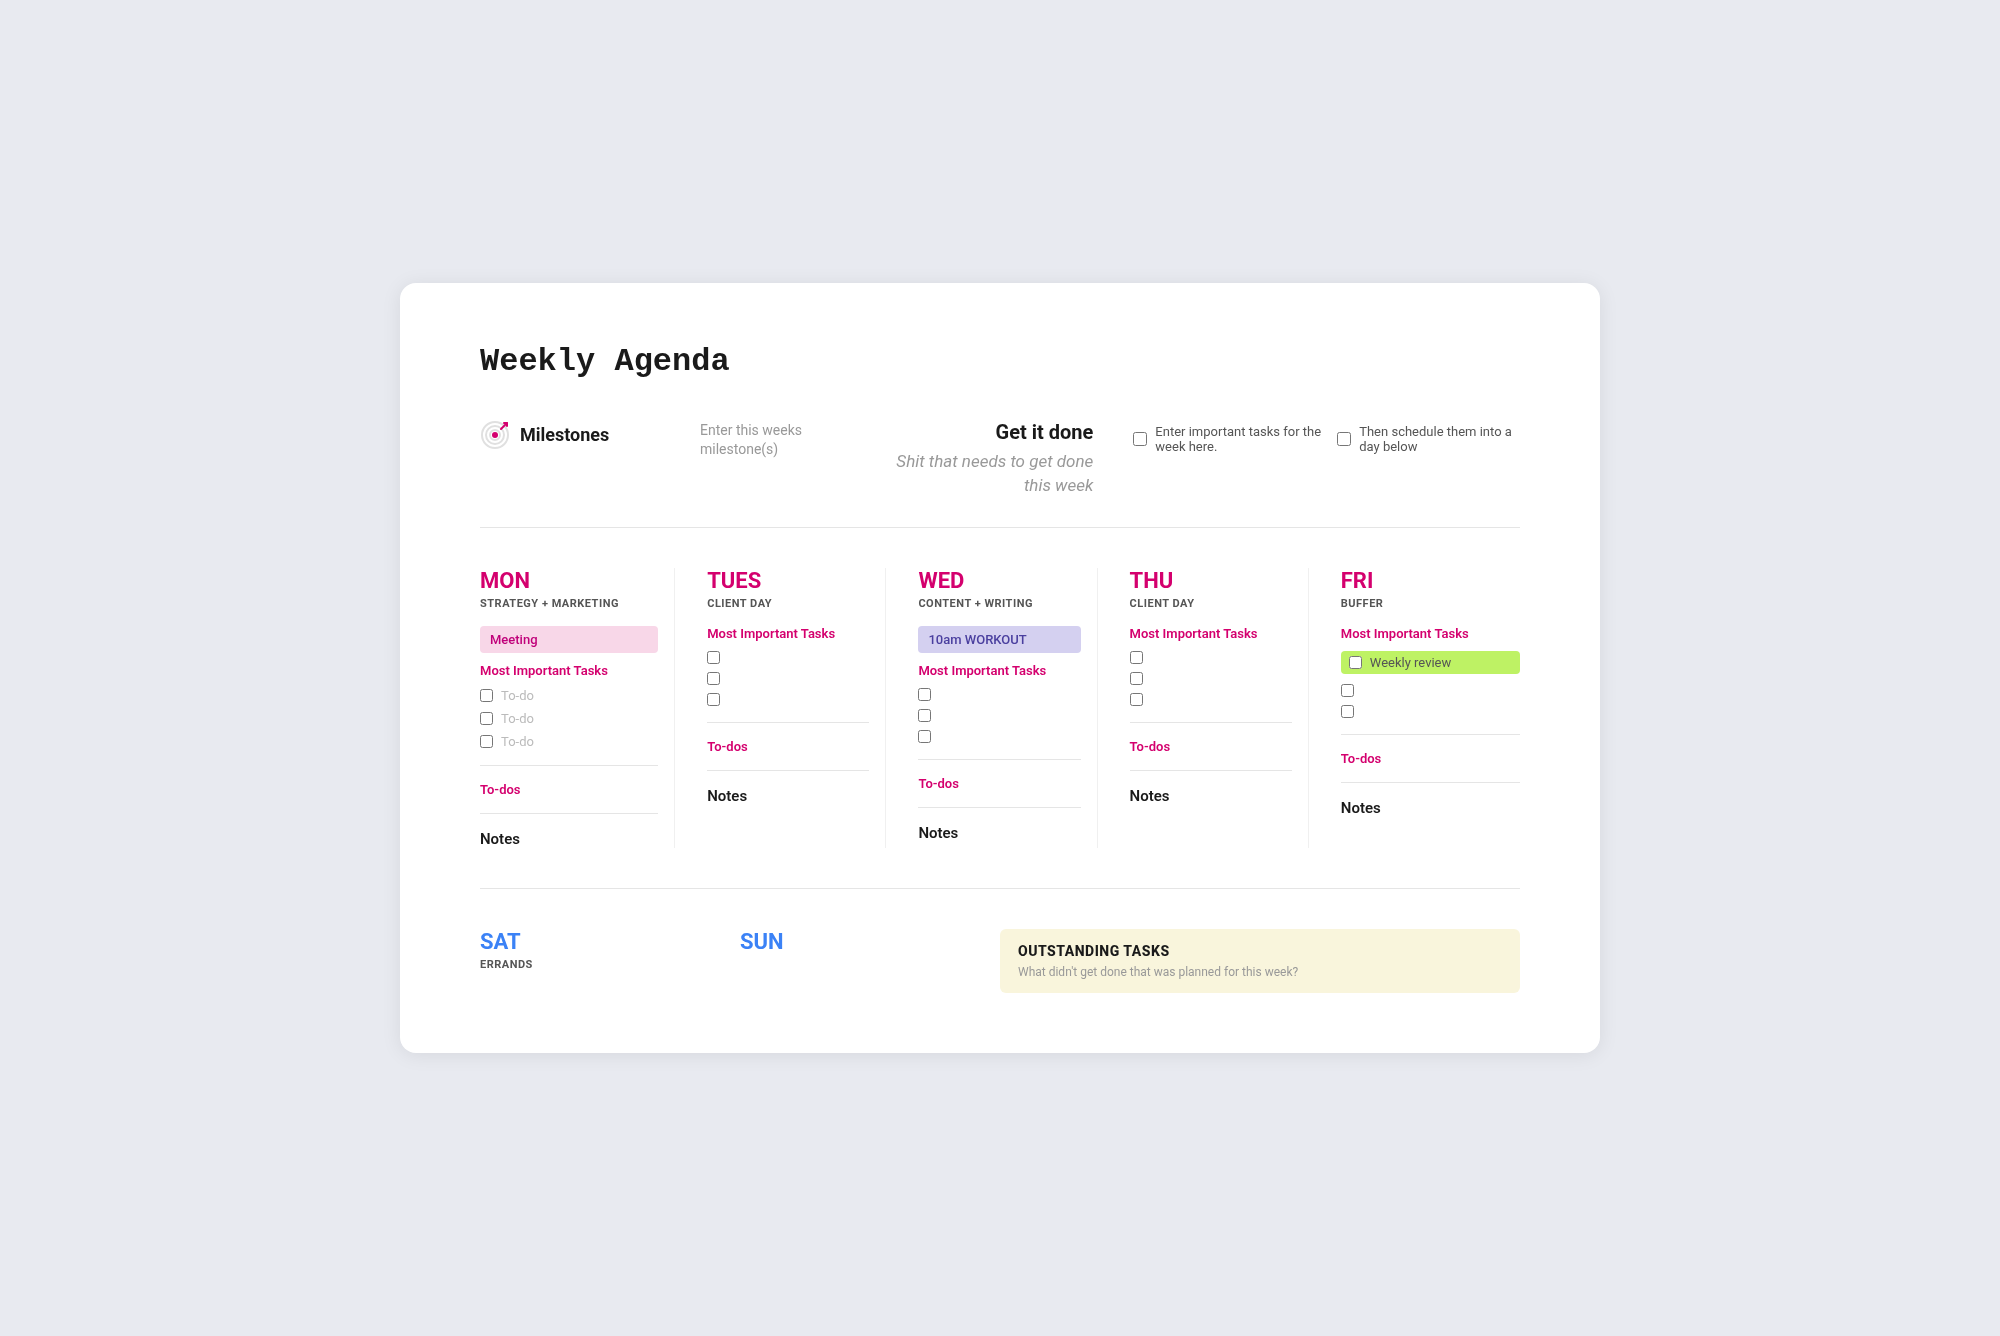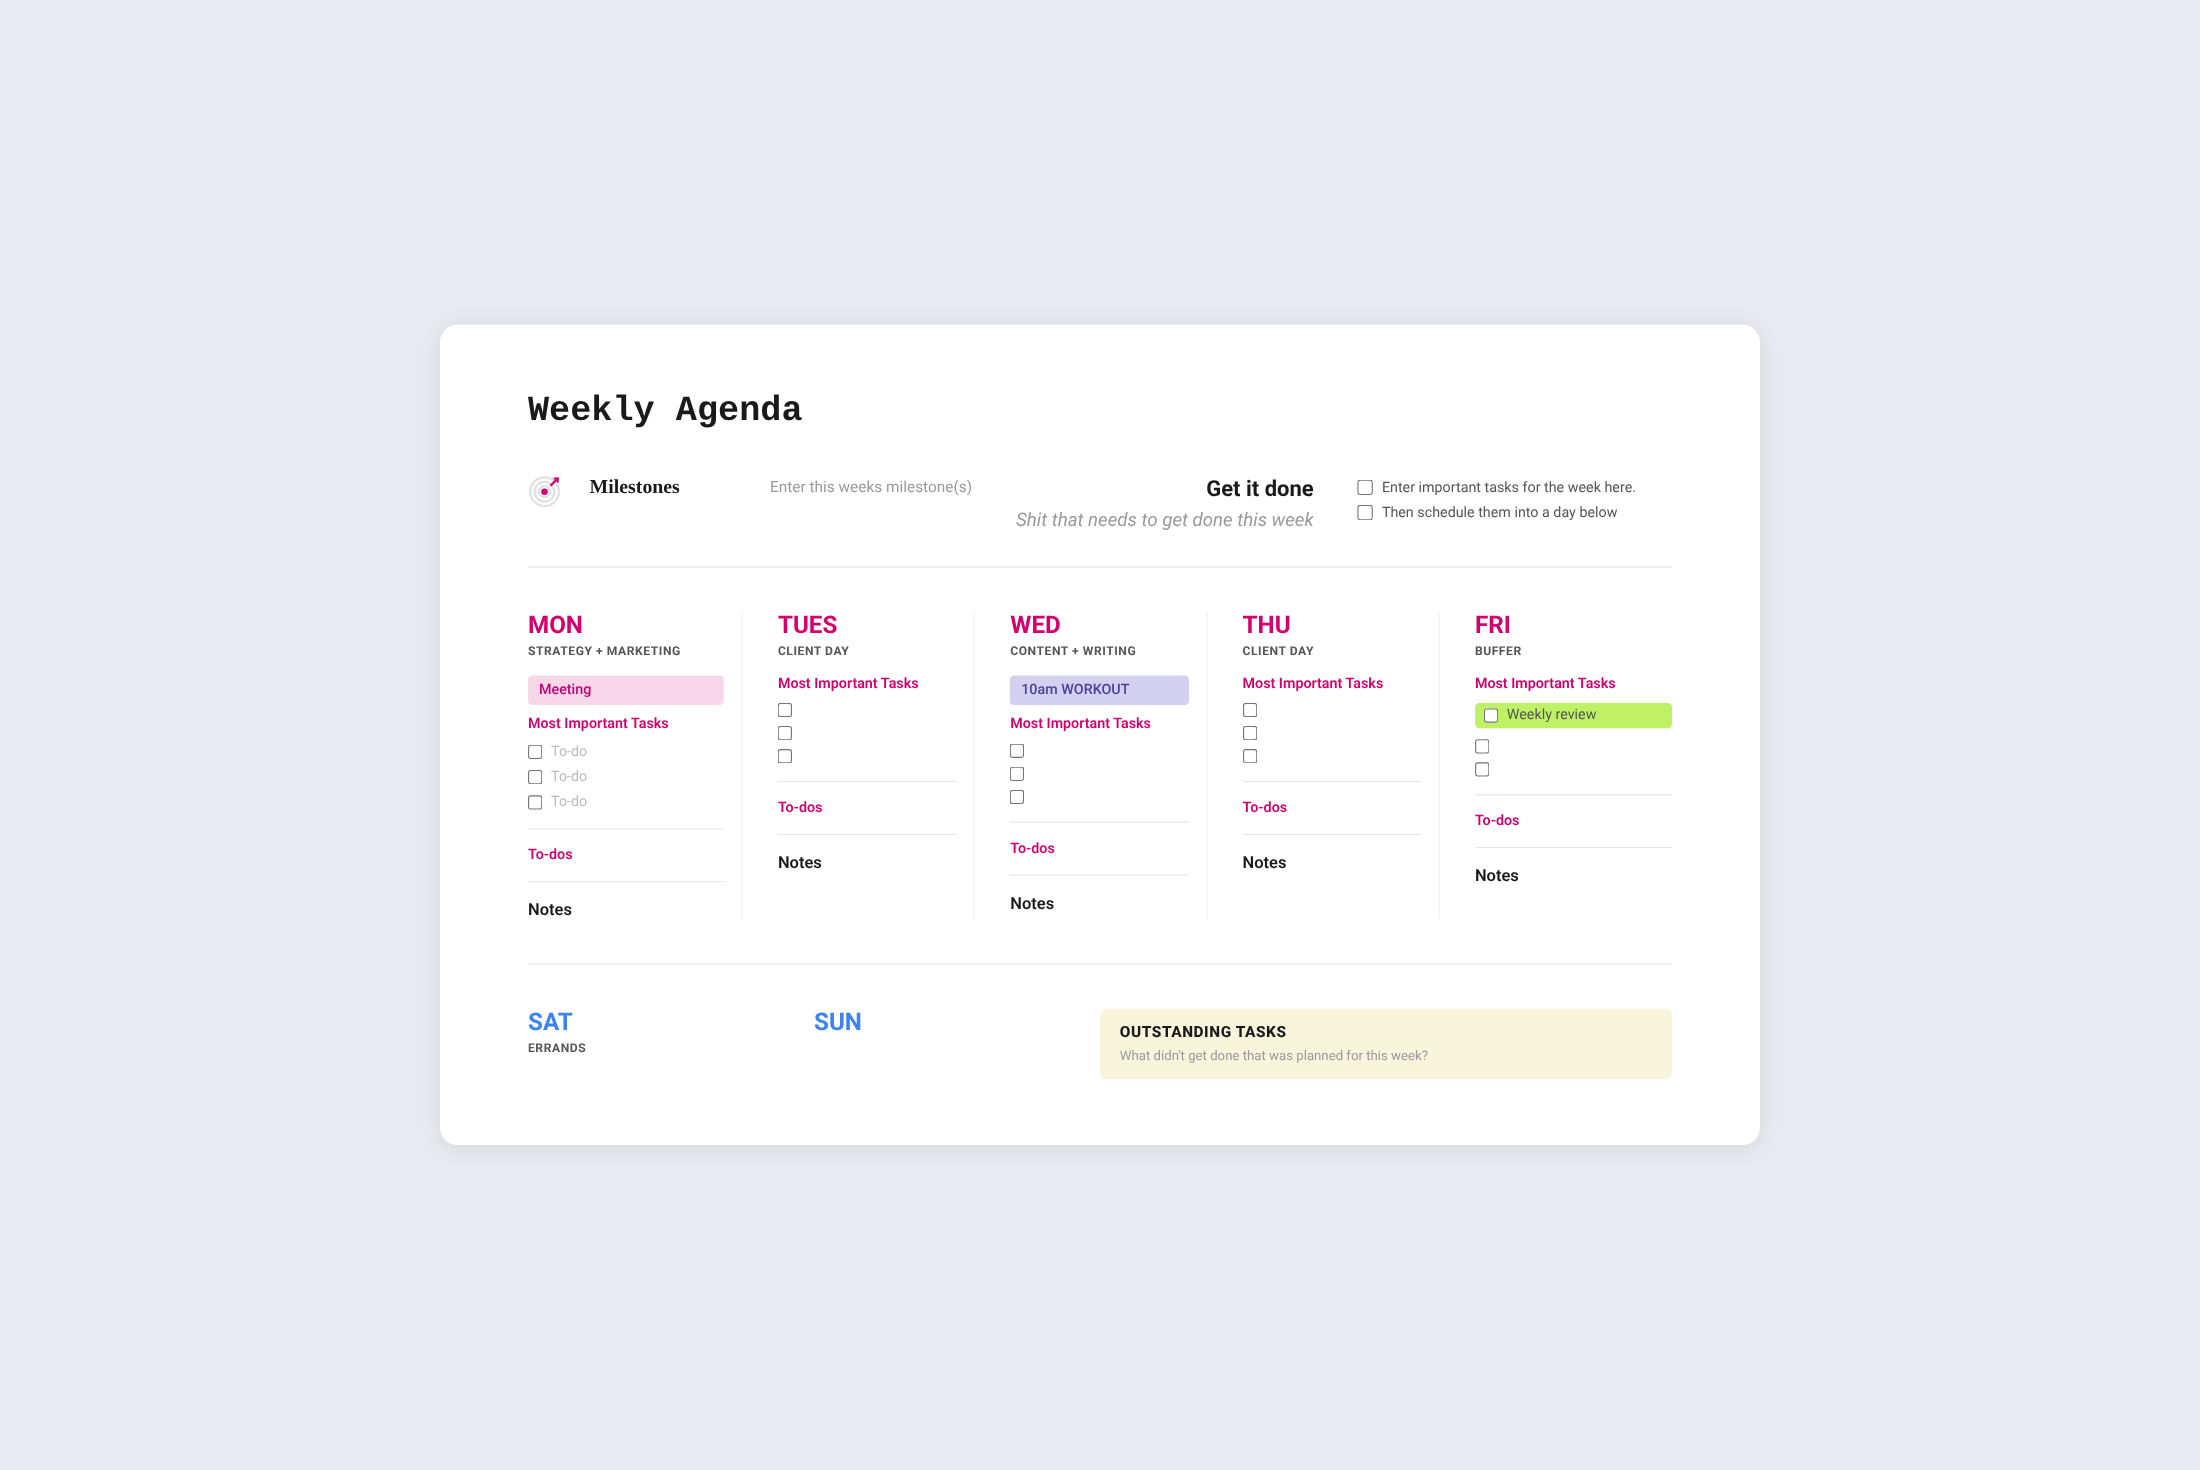--- a/index.html
+++ b/index.html
@@ -36,24 +36,23 @@
       display: flex;
       align-items: flex-start;
       gap: 40px;
       padding-bottom: 30px;
       border-bottom: 1px solid #e5e5e5;
       margin-bottom: 40px;
     }
 
     .milestones-left {
       display: flex;
-      align-items: flex-start;
-      gap: 26px;
+      align-items: center;
+      gap: 10px;
       min-width: 180px;
-      font-family: Liberation Serif, serif;
     }
 
     .target-icon {
       width: 30px;
       height: 30px;
       flex-shrink: 0;
     }
 
     .milestones-title {
       font-size: 18px;
@@ -81,21 +80,21 @@
 
     .get-it-done-sub {
       font-size: 17px;
       color: #999;
       font-style: italic;
       line-height: 1.4;
     }
 
     .get-it-done-tasks {
       display: flex;
-      flex-direction: column;
+      flex-direction: row;
       gap: 8px;
       padding-top: 4px;
     }
 
     .task-item {
       display: flex;
       align-items: center;
       gap: 8px;
       font-size: 13px;
       color: #555;

